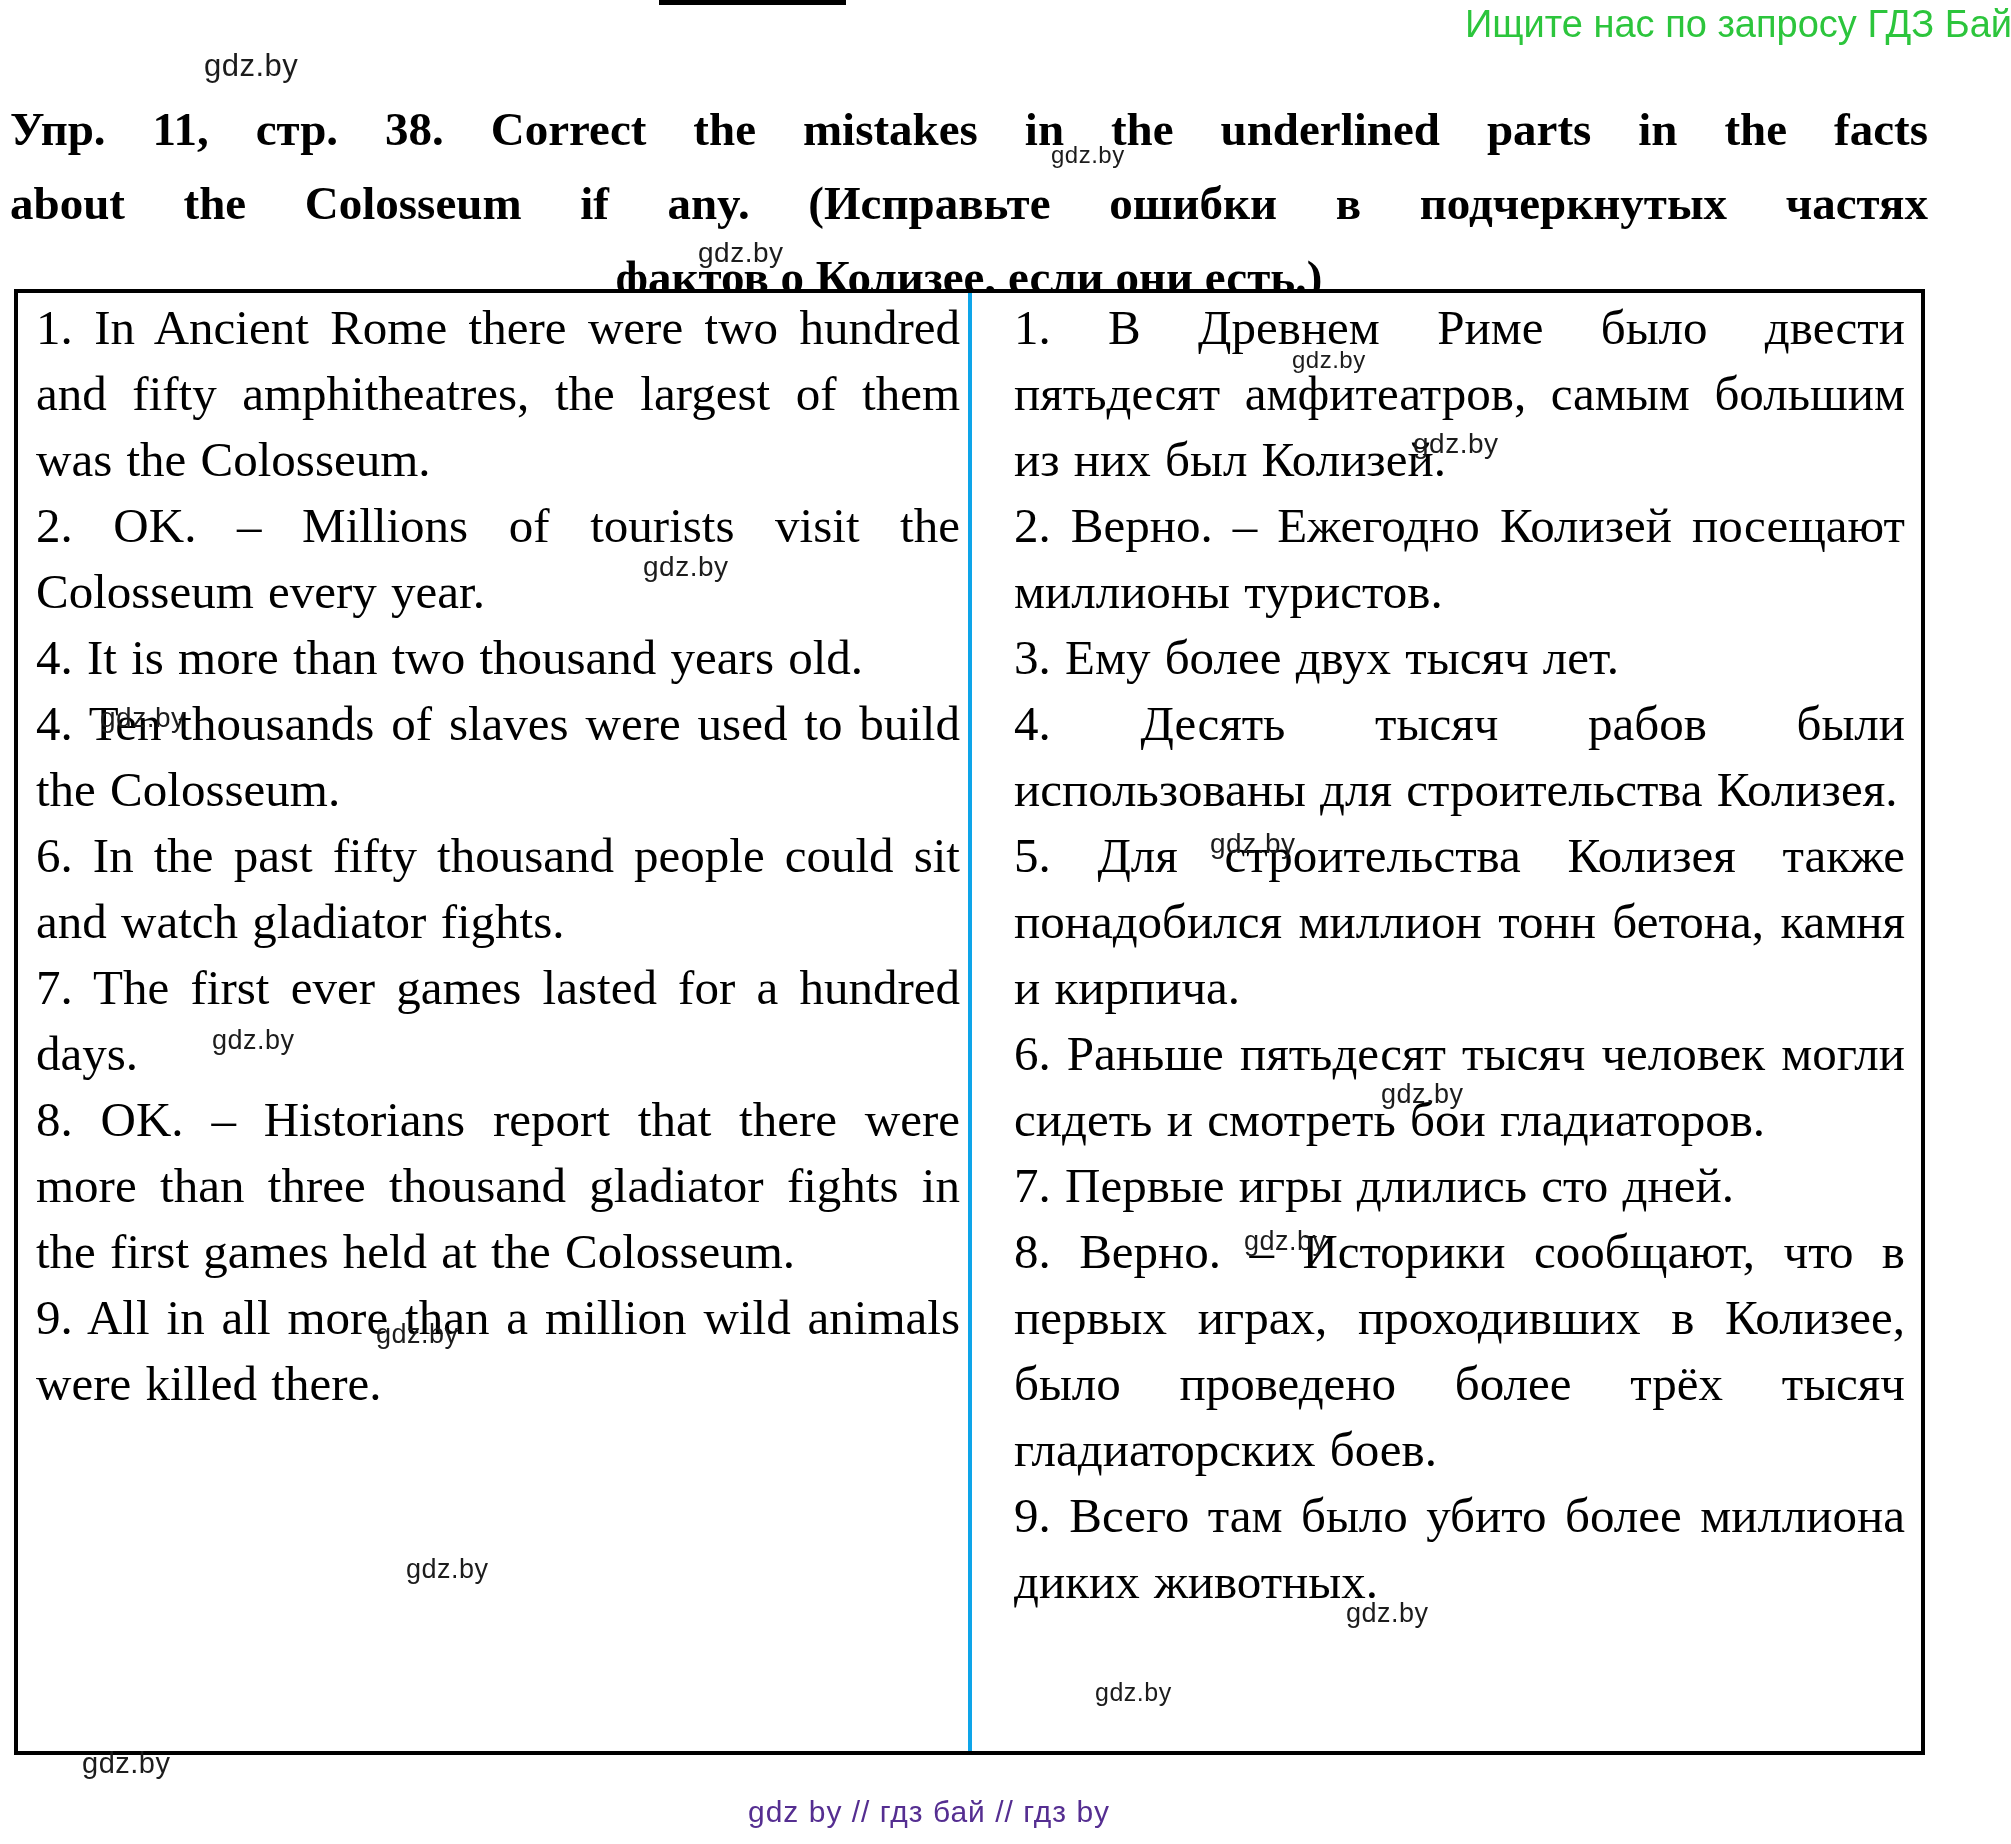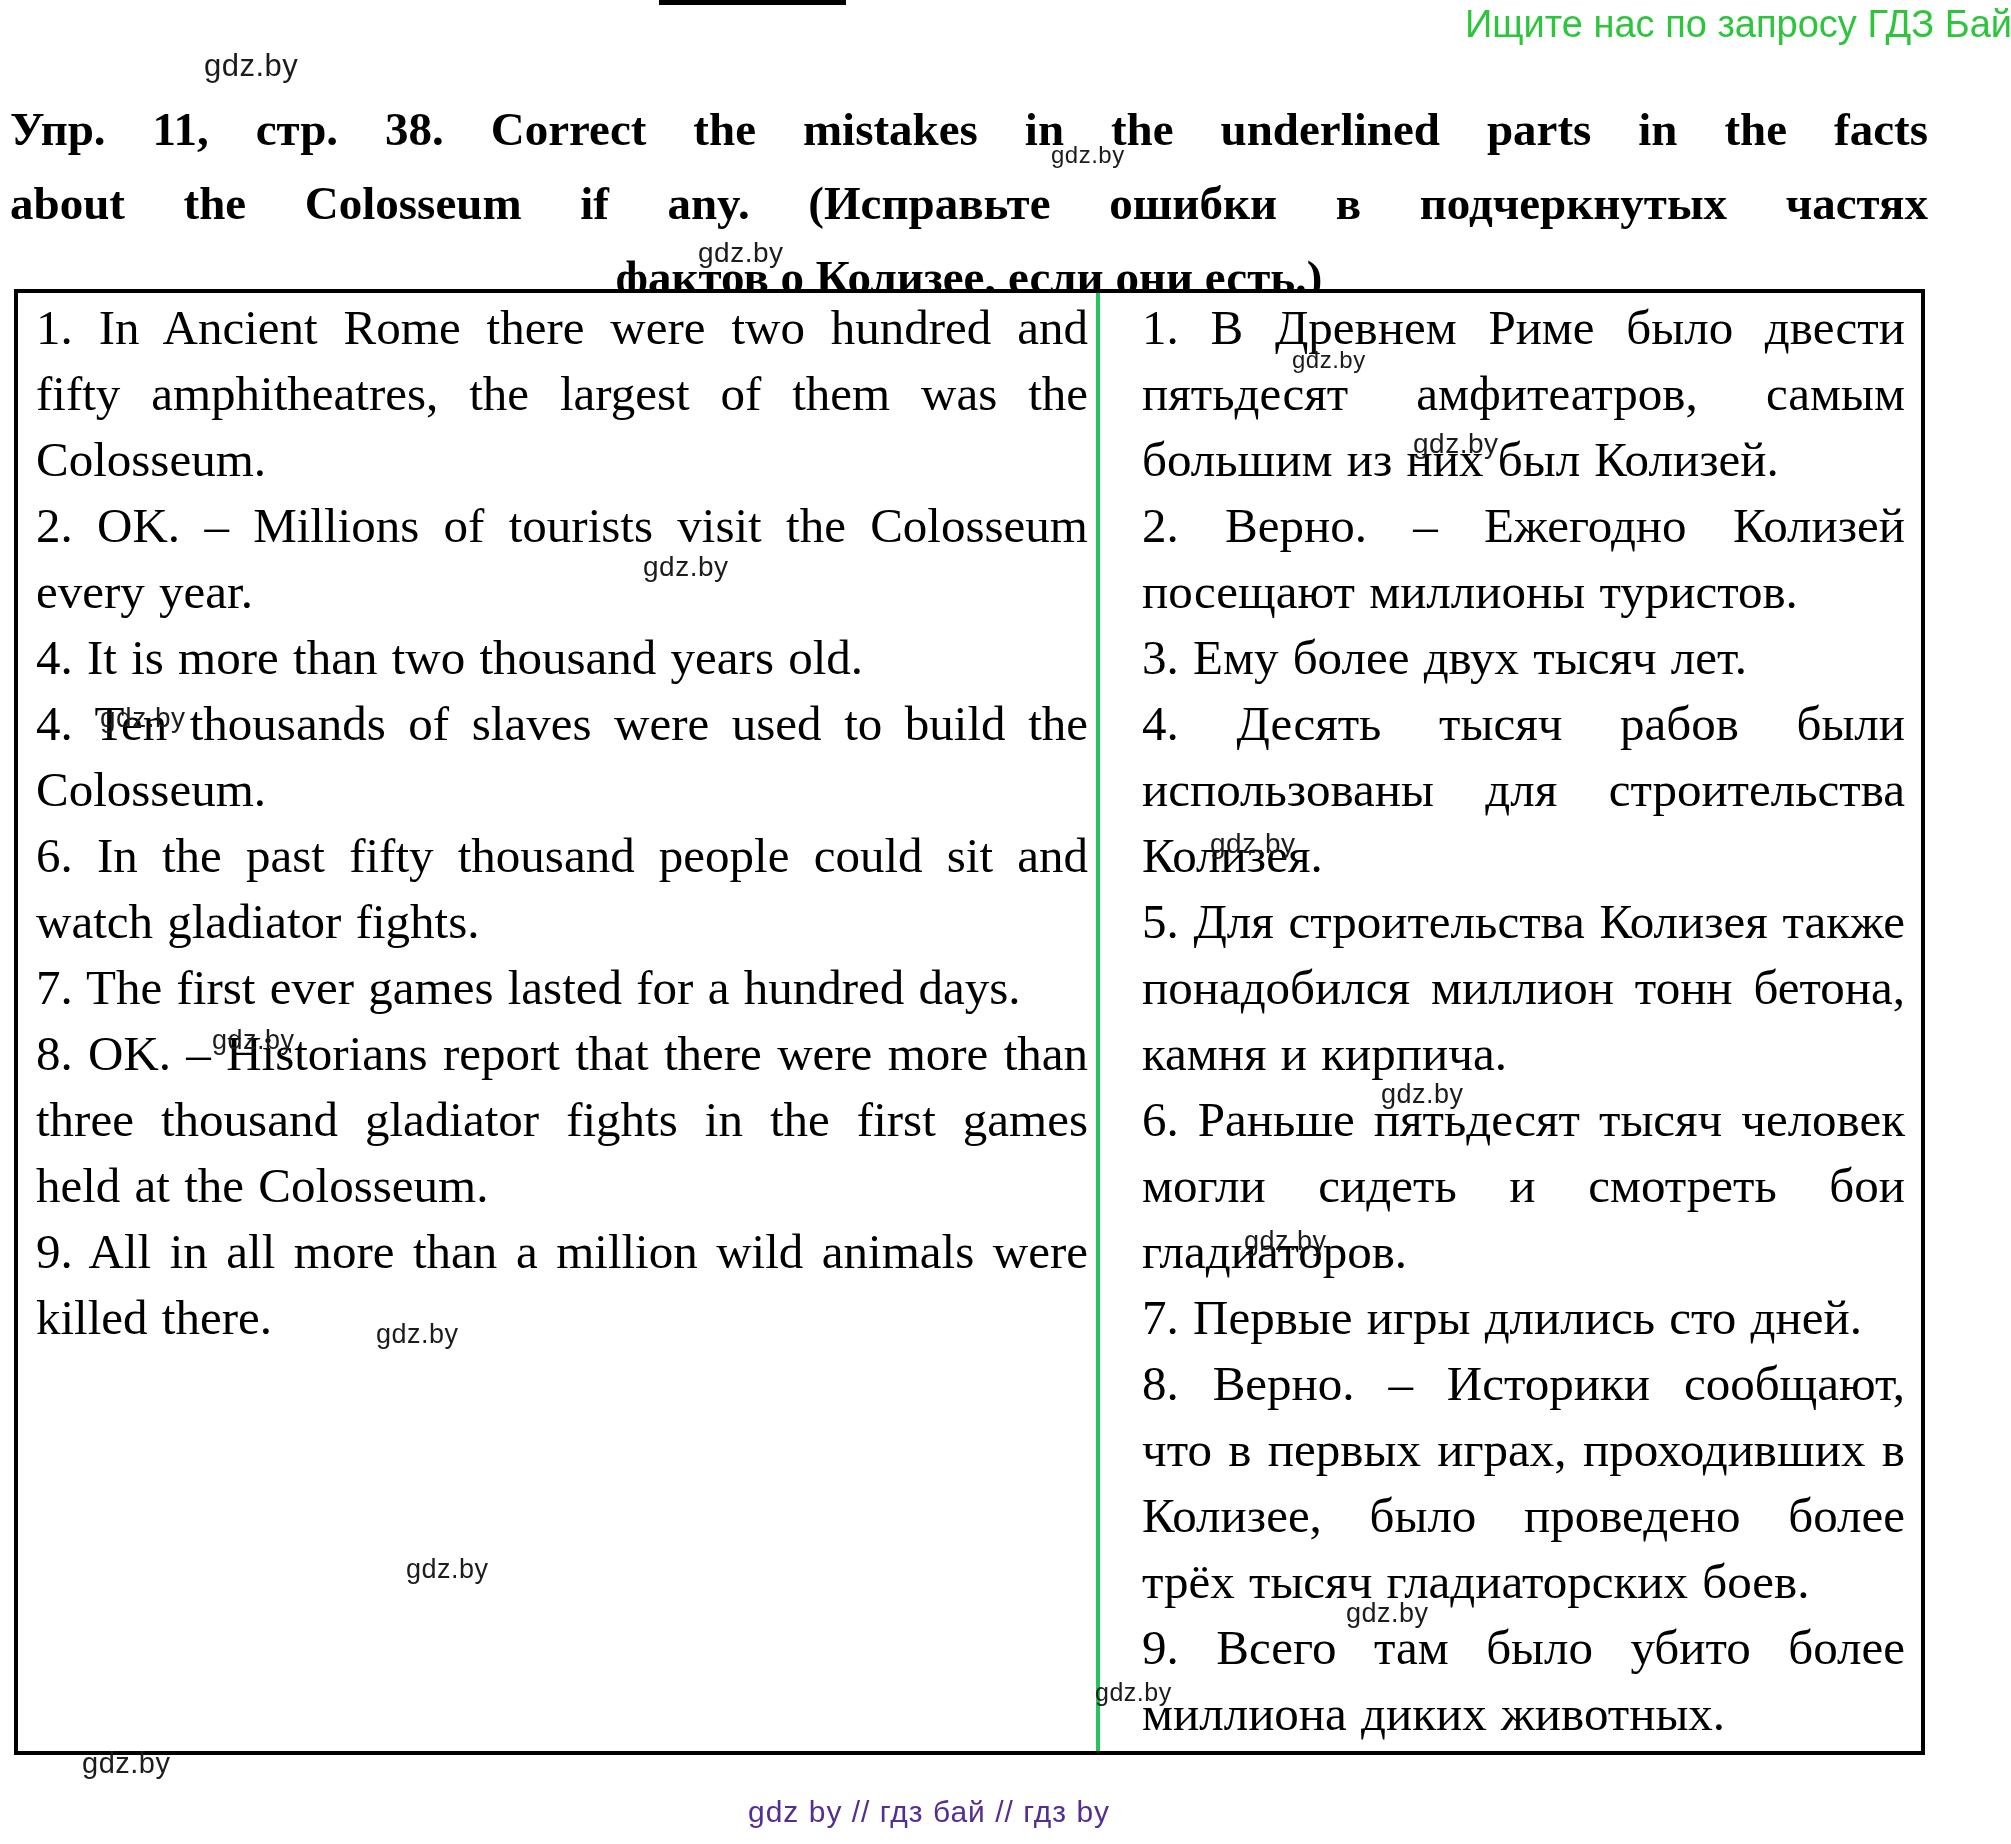--- a/index.html
+++ b/index.html
@@ -65,22 +65,22 @@
     line-height:66px;
     overflow:hidden;
   }
   .col p{
     margin:0;
     text-align:justify;
     hyphens:none;
     word-spacing:2px;
   }
   .col-en{
-    width:1082px;
-    border-right:4px solid #22c55e;
+    width:954px;
+    border-right:4px solid #0ea5e9;
     padding:2px 8px 0 18px;
   }
   .col-ru{
     flex:1;
     padding:2px 16px 0 22px;
     margin-left:20px;
   }
   .footer{
     position:absolute;left:748px;top:1795px;
     font-family:"Liberation Sans", sans-serif;

